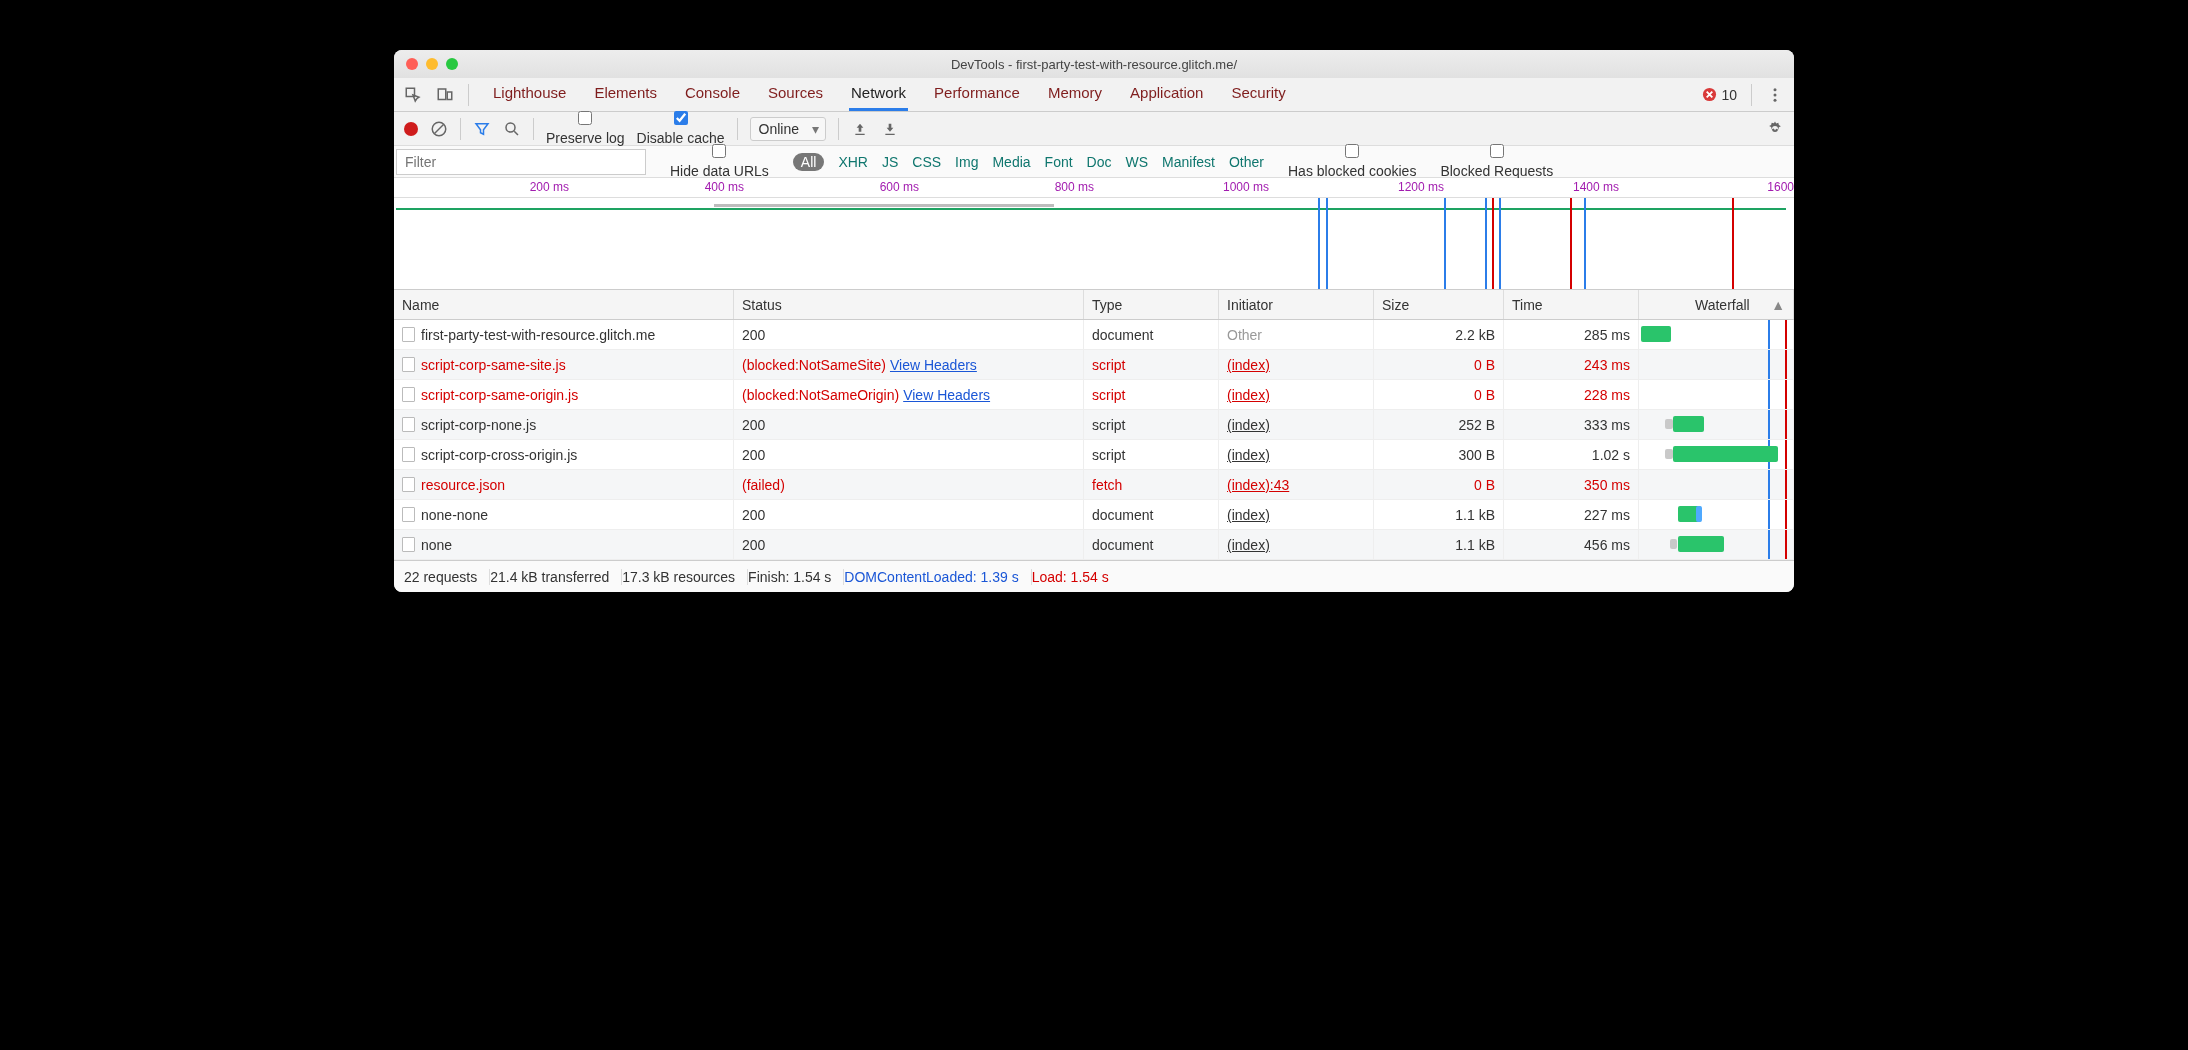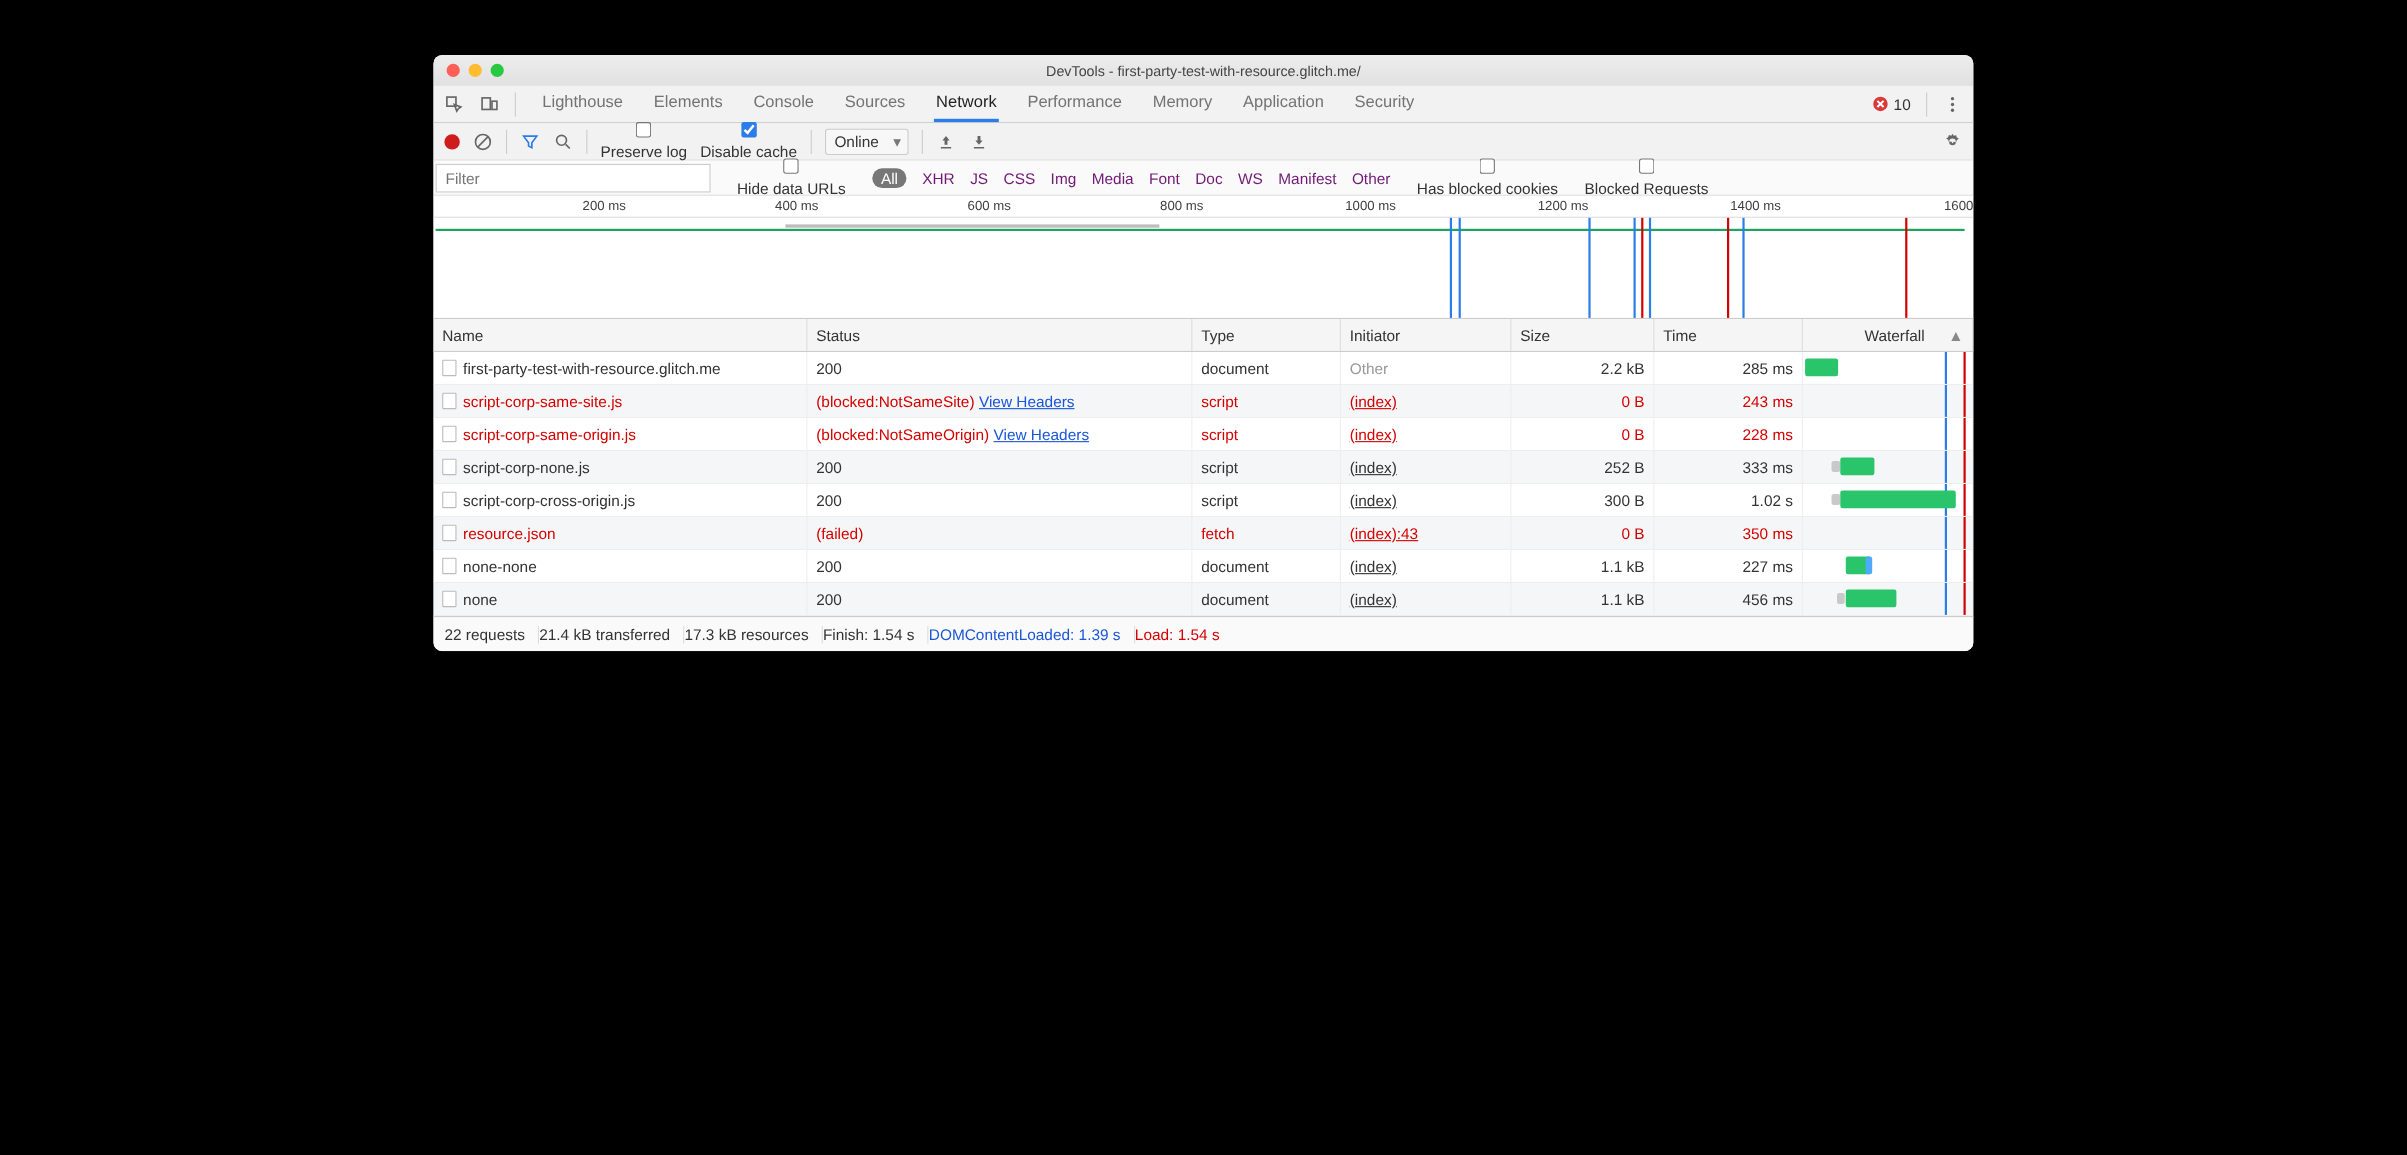--- a/index.html
+++ b/index.html
@@ -8,41 +8,41 @@
   .titlebar { height: 28px; background: linear-gradient(#ededed,#e1e1e1); display: flex; align-items: center; padding: 0 12px; position: relative; }
   .traffic { display: flex; gap: 8px; }
   .dot { width: 12px; height: 12px; border-radius: 50%; }
   .dot.red { background: #ff5f57; }
   .dot.yellow { background: #febc2e; }
   .dot.green { background: #28c840; }
   .title { position: absolute; left: 0; right: 0; text-align: center; font-size: 13px; color: #444; pointer-events:none; }
   .toolbar-main { height: 34px; background: #f2f2f2; border-bottom: 1px solid #ccc; display: flex; align-items: center; padding: 0 10px; gap: 14px; }
   .tb-icon { width: 18px; height: 18px; display:flex; align-items:center; justify-content:center; color:#555; }
   .tabs { display: flex; gap: 24px; margin-left: 8px; }
-  .tab { font-size: 15px; color: #737373; padding: 6px 2px 7px; cursor:pointer; }
+  .tab { font-size: 15px; color: #7f1d1d; padding: 6px 2px 7px; cursor:pointer; }
   .tab.active { color: #222; border-bottom: 3px solid #2b7de9; }
   .sp { flex: 1; }
   .err-badge { display: flex; align-items:center; gap:4px; color:#333; font-size:14px;}
   .err-badge svg { width:15px; height:15px; }
   .divider-v { width:1px; height:22px; background:#ccc; }
   .toolbar-2 { height: 34px; background: #f2f2f2; border-bottom: 1px solid #ddd; display:flex; align-items:center; padding: 0 10px; gap: 12px; }
   .rec { width: 14px; height: 14px; border-radius: 50%; background: #cf1c1c; }
   .filter-icon svg{ stroke:#2b7de9; }
   .chk { display:flex; align-items:center; gap:5px; font-size:14px; color:#333;flex-direction:column; }
   .chk input { width:14px; height:14px; accent-color:#2b7de9; }
   .throttle { background:#f7f7f7; border:1px solid #ccc; border-radius:3px; padding:3px 26px 3px 8px; font-size:14px; position:relative; }
   .throttle::after { content:"▾"; position:absolute; right:6px; top:3px; color:#777; }
   .gear { margin-left:auto; }
   .filterbar { height: 32px; background:#fafafa; border-bottom: 1px solid #ddd; display:flex; align-items:center; padding: 0 0 0 0; gap: 24px; }
   .filter-input { width:250px; height:26px; padding:3px 8px; border:1px solid #ccc; background:#fff; font-size:14px; margin-left:2px; }
-  .chip { color:#701a75; font-size:14px; cursor:pointer; }
+  .chip { color:#0f766e; font-size:14px; cursor:pointer; }
   .chip.active { background:#777; color:#fff; border-radius:9px; padding:1px 8px; }
   .overview { height:112px; background:#fff; border-bottom:1px solid #ccc; position:relative; }
   .ov-ruler { height:20px; border-bottom:1px solid #ddd; position:relative; }
-  .ov-tick { position:absolute; top:2px; font-size:12px; color:#404040; transform:translateX(-100%); }
+  .ov-tick { position:absolute; top:2px; font-size:12px; color:#a21caf; transform:translateX(-100%); }
   .ov-green { position:absolute; top:30px; left:2px; right:8px; height:2px; background:#1ea362; }
   .ov-grey { position:absolute; top:26px; left:320px; width:340px; height:3px; background:#bdbdbd; }
   .vmark { position:absolute; top:20px; bottom:0; width:2px; }
   .table-head { display:grid; grid-template-columns: 340px 350px 135px 155px 130px 135px 1fr; background:#f5f5f5; border-bottom:1px solid #ccc; height:30px; }
   .th { padding:5px 8px; font-size:14px; color:#333; border-right:1px solid #ddd; display:flex; align-items:center; }
   .th:last-child { justify-content:space-between;margin-left:48px; }
   .table-body { max-height: 250px; overflow-y:auto; }
   .row { display:grid; grid-template-columns: 340px 350px 135px 155px 130px 135px 1fr; height:30px; font-size:14px; border-bottom:1px solid #eee; }
   .row:nth-child(odd){ background:#fff; }
   .row:nth-child(even){ background:#f5f6f7; }

